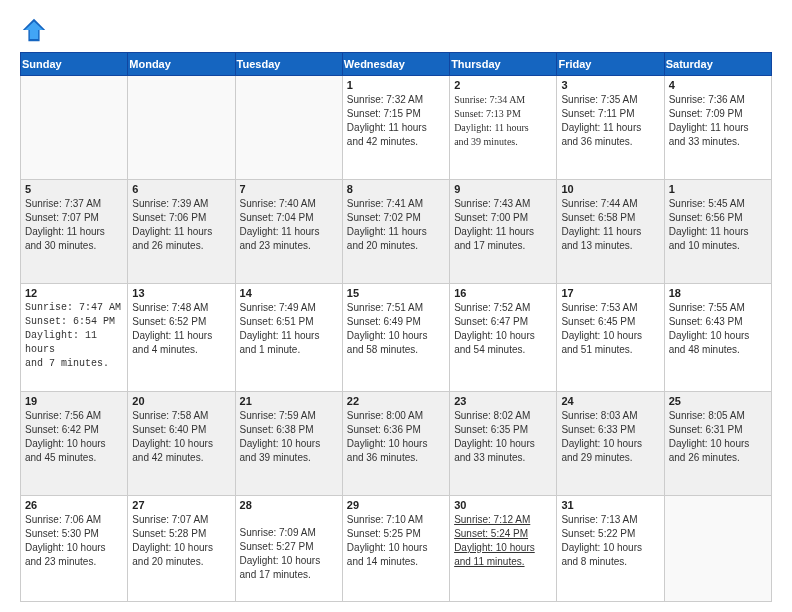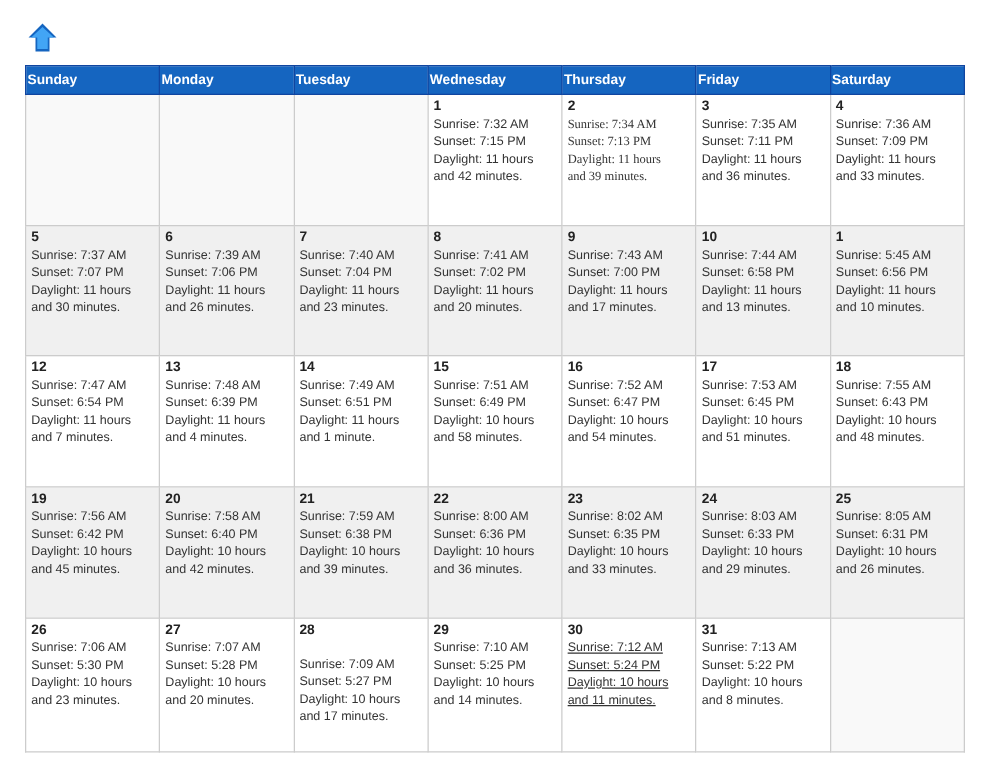--- a/index.html
+++ b/index.html
@@ -210,29 +210,29 @@
             <div class="day-number">1</div>
             <div class="day-info" style="white-space: pre-line;">Sunrise: 5:45 AM
 Sunset: 6:56 PM
 Daylight: 11 hours
 and 10 minutes.</div>
           </td>
         </tr>
         <tr>
           <td>
             <div class="day-number">12</div>
-            <div class="day-info" style="white-space: pre-line;">Sunrise: 7:47 AM
+            <div class="day-info" style="white-space: pre-line; font-family: Liberation Mono, monospace;">Sunrise: 7:47 AM
 Sunset: 6:54 PM
 Daylight: 11 hours
 and 7 minutes.</div>
           </td>
           <td>
             <div class="day-number">13</div>
             <div class="day-info" style="white-space: pre-line;">Sunrise: 7:48 AM
-Sunset: 6:39 PM
+Sunset: 6:52 PM
 Daylight: 11 hours
 and 4 minutes.</div>
           </td>
           <td>
             <div class="day-number">14</div>
             <div class="day-info" style="white-space: pre-line;">Sunrise: 7:49 AM
 Sunset: 6:51 PM
 Daylight: 11 hours
 and 1 minute.</div>
           </td>

